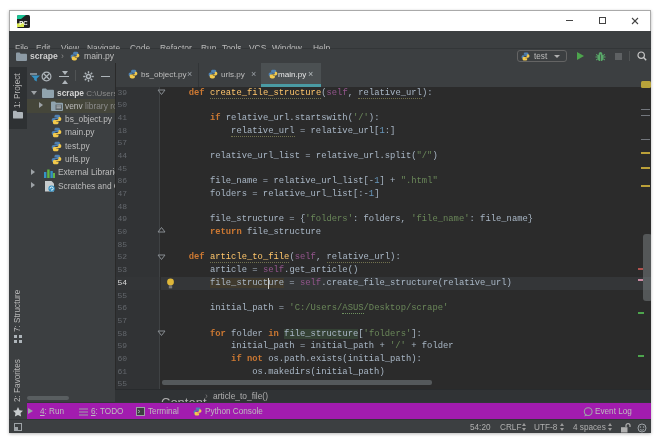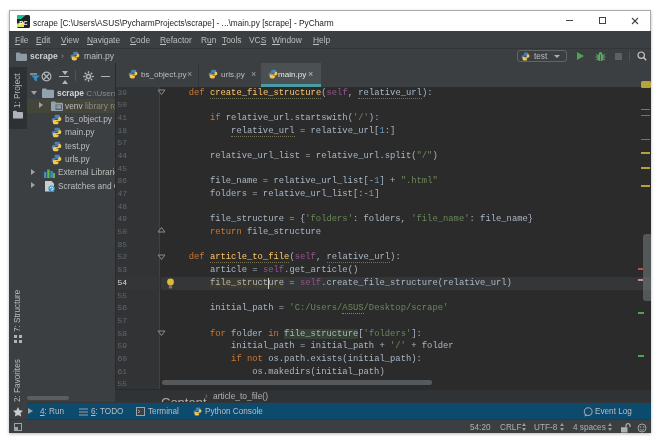--- a/index.html
+++ b/index.html
@@ -4,21 +4,21 @@
 <style>
 * { margin:0; padding:0; box-sizing:border-box; }
 html,body { width:660px; height:444px; background:#ffffff; font-family:"Liberation Sans",sans-serif; overflow:hidden; }
 .window { position:absolute; left:9px; top:10px; width:642px; height:423px; background:#3c3f41; box-shadow:0 1px 3px rgba(0,0,0,0.28); filter:blur(0.25px); }
 .abs { position:absolute; }
 
 .titlebar { position:absolute; left:0; top:0; width:642px; height:21px; background:#ffffff; border:1px solid #aaaaaa; border-bottom:none; }
 .title-text { position:absolute; left:23px; top:6.5px; font-size:8.3px; color:#1c1c1c; white-space:nowrap; }
 
 .menubar { position:absolute; left:0; top:21px; width:642px; height:18px; background:#3c3f41; border-bottom:1px solid #333638; }
-.menu { position:absolute; top:4px; font-size:8.4px; color:#bdbdbd; white-space:nowrap; }
+.menu { position:absolute; top:12px; font-size:8.4px; color:#bdbdbd; white-space:nowrap; }
 .menu u { text-decoration:underline; }
 
 .navbar { position:absolute; left:0; top:39px; width:642px; height:14px; background:#3c3f41; }
 .nav-text { position:absolute; top:2px; font-size:8.6px; color:#bdbdbd; white-space:nowrap; }
 
 .stripe { position:absolute; left:0; top:53px; width:18px; height:356px; background:#3c3f41; }
 .vlabel { position:absolute; color:#b8b8b8; font-size:8.2px; white-space:nowrap; transform:rotate(-90deg); transform-origin:0 0; }
 .projpanel { position:absolute; left:18px; top:53px; width:88px; height:339px; background:#3c3f41; overflow:hidden; }
 .trow { position:absolute; left:0; width:88px; height:13.3px; font-size:8.4px; color:#bdbdbd; white-space:nowrap; overflow:hidden; }
 .trow .lbl { position:absolute; top:1.5px; }
@@ -29,33 +29,33 @@
 .tab { position:absolute; top:0; height:23.5px; font-size:8.1px; color:#bdbdbd; }
 .tab .tx { position:absolute; top:7px; }
 .tab .cl { position:absolute; top:6px; color:#9aa0a6; font-size:9px; }
 .gutter { position:absolute; left:0; top:23.5px; width:44px; height:302.5px; background:#313335; border-right:1px solid #3f4244; }
 .gutnums { position:absolute; z-index:3; left:1.5px; top:0; font-family:"Liberation Mono",monospace; font-size:8px; line-height:12.7px; color:#63676c; }
 .gutnums div { height:12.7px; }
 .codearea { position:absolute; left:47px; top:23.5px; width:489px; height:302.5px; background:#2b2b2b; }
 .caretline { position:absolute; left:45px; top:214px; width:491px; height:12.7px; background:#343638; }
 pre.code { position:absolute; left:51.5px; top:23.5px; font-family:"Liberation Mono",monospace; font-size:8.83px; line-height:12.7px; color:#a9b7c6; }
 pre.code div { height:12.7px; white-space:pre; }
-.k { color:#cc7832; font-weight:normal;margin-top:20px; }
+.k { color:#cc7832; font-weight:bold;margin-top:20px; }
 .fn { color:#ffc66b; }
 .se { color:#94558d; }
 .st { color:#6a8759; }
 .n { color:#6897bb; }
 .u { border-bottom:1px dotted #72724e; }
 .us { border-bottom:1px dotted #6f9260; }
 .hlr { background:#344134; }
 .hlw { background:#403a2d; }
 
 .bcrumb { position:absolute; left:106px; top:379px; width:536px; height:13px; background:#303335; border-top:1px solid #282b2d; }
 
-.toolbar { position:absolute; left:18px; top:392px; width:624px; height:17px; background:#0c4a6e; border-top:1px solid #333638; }
+.toolbar { position:absolute; left:18px; top:392px; width:624px; height:17px; background:#a21caf; border-top:1px solid #333638; }
 .tb-item { position:absolute; top:4px; font-size:8.2px; color:#bdbdbd; white-space:nowrap; }
 .tb-item u { text-decoration:underline; }
 
 .statusbar { position:absolute; left:0; top:409px; width:642px; height:14px; background:#3c3f41; border-top:1px solid #333638; }
 .sb-item { position:absolute; top:2.5px; font-size:8.2px; color:#b0b0b0; white-space:nowrap; }
 
 .tri-r { width:0; height:0; border:0 solid transparent; position:absolute; }
 .updown { position:absolute; width:5px; height:8px; }
 .updown:before { content:""; position:absolute; left:0; top:0; border-left:2.5px solid transparent; border-right:2.5px solid transparent; border-bottom:3px solid #9a9a9a; }
 .updown:after { content:""; position:absolute; left:0; bottom:0; border-left:2.5px solid transparent; border-right:2.5px solid transparent; border-top:3px solid #9a9a9a; }
@@ -65,21 +65,20 @@
 <div class="window">
 
   <div class="titlebar">
     <svg class="abs" style="left:7px;top:4px" width="13" height="13" viewBox="0 0 13 13">
         <rect x="0" y="0" width="13" height="13" rx="1.5" fill="#212121"></rect>
         <path d="M0 4 L0 1.5 Q0 0 1.5 0 L9 0 L4 4 Z" fill="#1bc294"></path>
         <path d="M0 13 L0 8 L6 7 L4.5 13 Z" fill="#eme" opacity="0"></path>
         <path d="M0 12 L0 8.5 L7 7.5 L7 12 Z" fill="#d9e94e"></path>
         <text x="2.2" y="9.5" font-size="6" fill="#fff" font-family="Liberation Sans" font-weight="bold">PC</text>
       </svg>
-    <div class="title-text">scrape [C:\Users\ASUS\PycharmProjects\scrape] - ...\main.py [scrape] - PyCharm</div>
     <div class="abs" style="left:556px;top:9px;width:7px;height:1px;background:#444"></div>
     <div class="abs" style="left:589px;top:6px;width:7px;height:7px;border:1px solid #444"></div>
     <svg class="abs" style="left:621px;top:6px" width="8" height="8" viewBox="0 0 8 8">
         <line x1="1" y1="1" x2="7" y2="7" stroke="#454545" stroke-width="1.1"></line>
         <line x1="7" y1="1" x2="1" y2="7" stroke="#454545" stroke-width="1.1"></line>
       </svg>
   </div>
 
   <div class="menubar">
     <div class="menu" style="left:6px"><u>F</u>ile</div>

